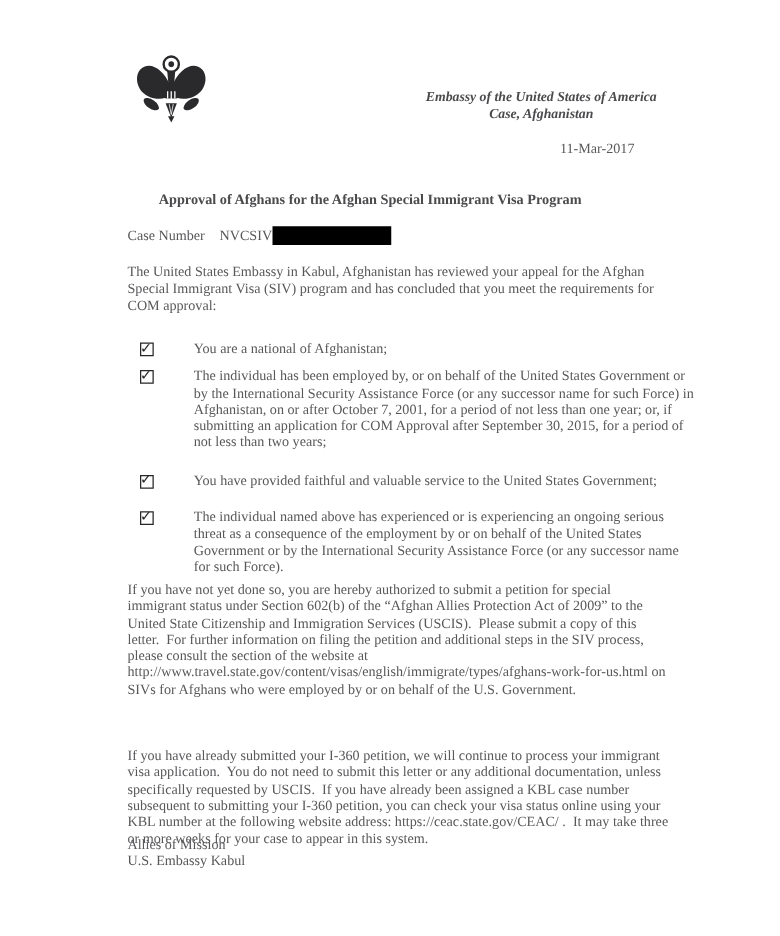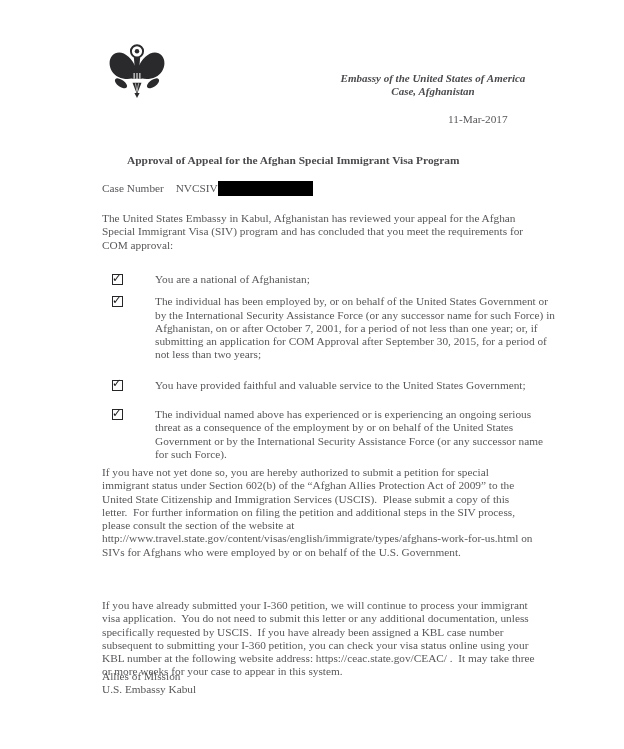--- a/index.html
+++ b/index.html
@@ -113,21 +113,21 @@
     </svg>
   </div>
 
   <div class="abs letterhead-text">
     <div>Embassy of the United States of America</div>
     <div>Case, Afghanistan</div>
   </div>
 
   <div class="abs date-line">11-Mar-2017</div>
 
-  <div class="abs title">Approval of Appeal for the Afghan Special Immigrant Visa Program</div>
+  <div class="abs title">Approval of Afghans for the Afghan Special Immigrant Visa Program</div>
 
   <div class="abs case-line">
     <span>Case Number</span>
     <span class="case-value">NVCSIV</span><span class="redact case-bar"></span>
   </div>
 
 
   <div class="abs para para-intro">The United States Embassy in Kabul, Afghanistan has reviewed your appeal for the Afghan
 Special Immigrant Visa (SIV) program and has concluded that you meet the requirements for
 COM approval:</div>

